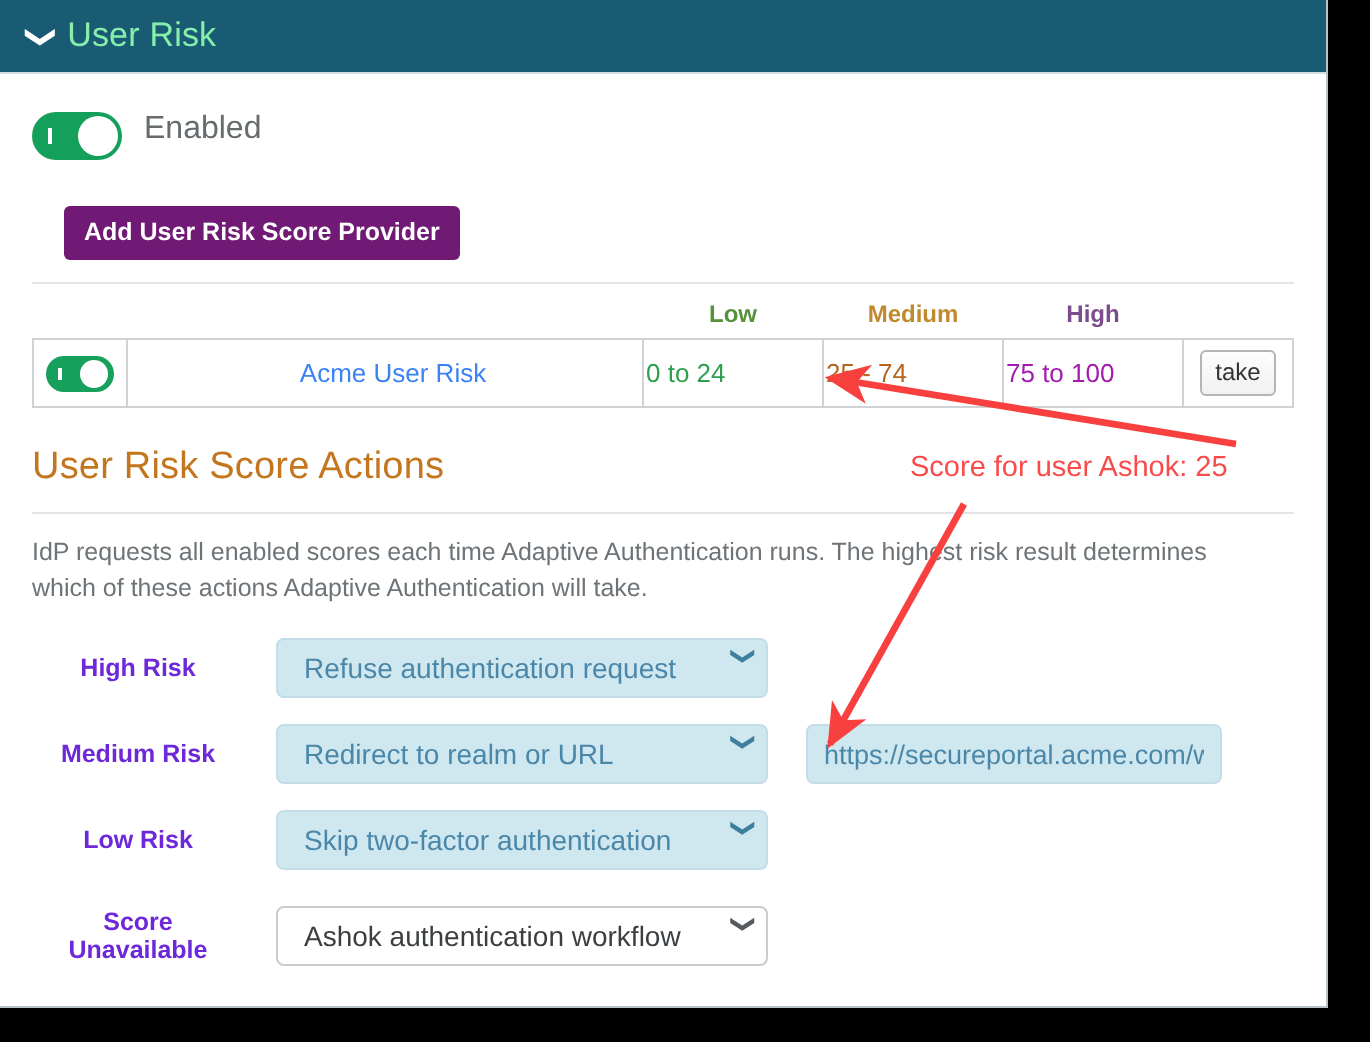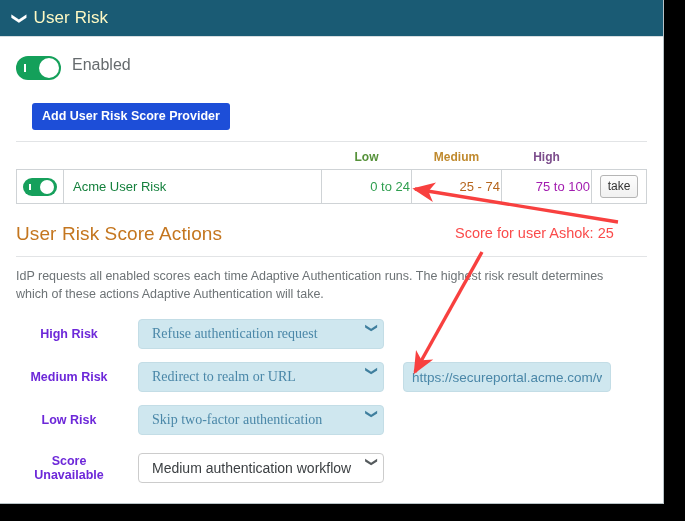--- a/index.html
+++ b/index.html
@@ -39,21 +39,21 @@
   }
   #titlebar .chev {
     color: #ffffff;
     font-size: 15px;
     line-height: 1;
     margin-right: 7px;
     margin-top: 1px;
     transform: scaleX(1.15);
   }
   #titlebar .title {
-    color: #fef9c3;
+    color: #86efac;
     font-size: 17px;
     letter-spacing: .1px;
   }
 
   
   #content {
     padding: 0 16px;
   }
 
   .toggle-row {
@@ -118,21 +118,21 @@
   }
   .section-head h2 {
     margin: 0;
     font-size: 19px;
     font-weight: normal;
     color: #c4761f;
     letter-spacing: .1px;
   }
   .btn-primary {
     margin-left: 16px;
-    background: #1d4ed8;
+    background: #701a75;
     color: #ffffff;
     font-size: 12.5px;
     font-weight: bold;
     border: none;
     border-radius: 3px;
     padding: 6px 10px 7px 10px;
     font-family: "Liberation Sans", sans-serif;
     cursor: pointer;
   }
   .rule {
@@ -160,25 +160,26 @@
     background: #ffffff;
   }
   td.c-toggle {
     width: 36px;
     text-align: center;
     padding: 0 5px;
   }
   td.c-toggle .sw-wrap { display: flex; justify-content: center; }
   td.c-name {
     padding-left: 9px;
-    color: #15803d;
+    color: #3b82f6;
     font-size: 13.5px;
+    text-align: center;
   }
   td.c-range {
-    text-align: right;
+    text-align: left;
     width: 87px;
   }
   td.c-edit {
     width: 44px;
     text-align: center;
     padding: 0 5px;
   }
   .btn-edit {
     font-size: 12px;
     color: #333;
@@ -240,21 +241,20 @@
     overflow: hidden;
   }
   .sel .arrow {
     font-size: 12px;
     padding-right: 12px;
     line-height: 1;
   }
   .sel.blue {
     background: #cfe7ef;
     border: 1px solid #c3dde6;
-    font-family: Liberation Serif, serif;
   }
   .sel.blue .txt   { color: #4a87a8; }
   .sel.blue .arrow { color: #3f7f9e; }
   .sel.white {
     background: #ffffff;
     border: 1px solid #cccccc;
   }
   .sel.white .txt   { color: #3b3f42; }
   .sel.white .arrow { color: #555a5d; }
 
@@ -368,21 +368,21 @@
         <div class="lbl">Low Risk</div>
         <div class="sel blue">
           <span class="txt">Skip two-factor authentication</span>
           <span class="arrow" style="display: inline-block; transform: rotate(90deg);">❯</span>
         </div>
       </div>
 
       <div class="form-row" style="margin-top:18px">
         <div class="lbl">Score Unavailable</div>
         <div class="sel white">
-          <span class="txt">Medium authentication workflow</span>
+          <span class="txt">Ashok authentication workflow</span>
           <span class="arrow" style="display: inline-block; transform: rotate(90deg);">❯</span>
         </div>
       </div>
 
     </div>
   </div>
 </div>
 
 <svg id="overlay">
   <defs>

